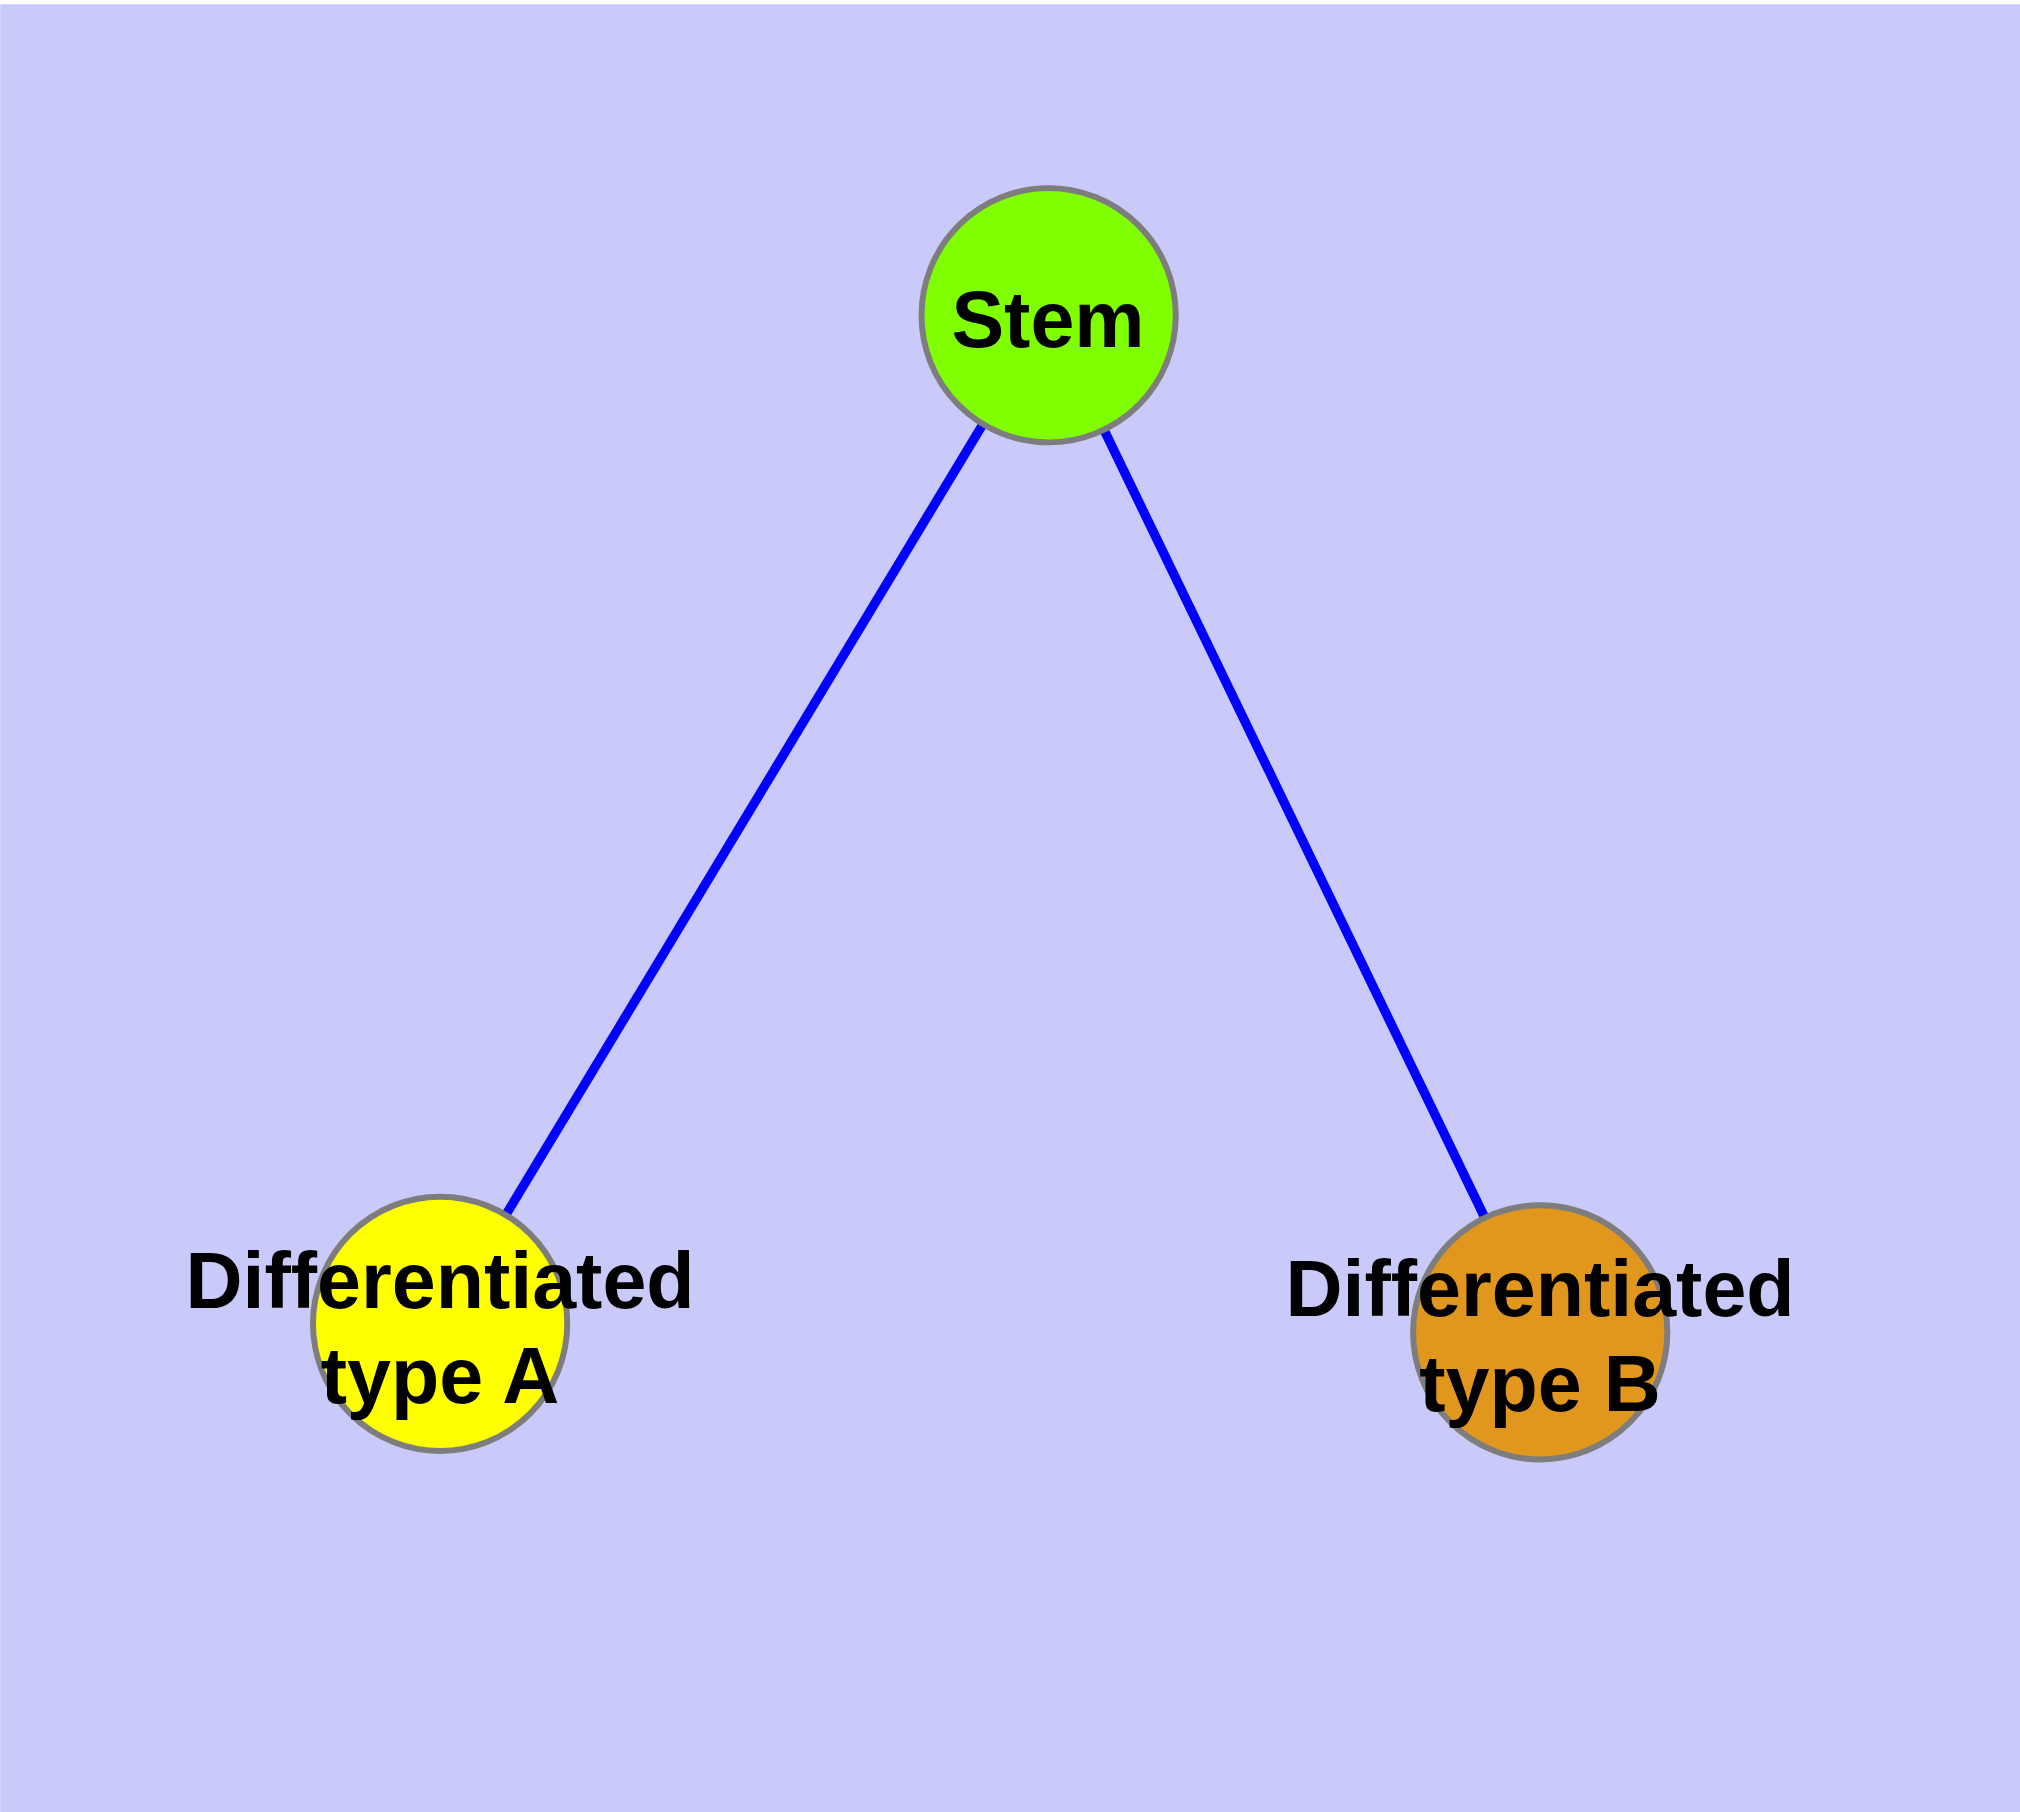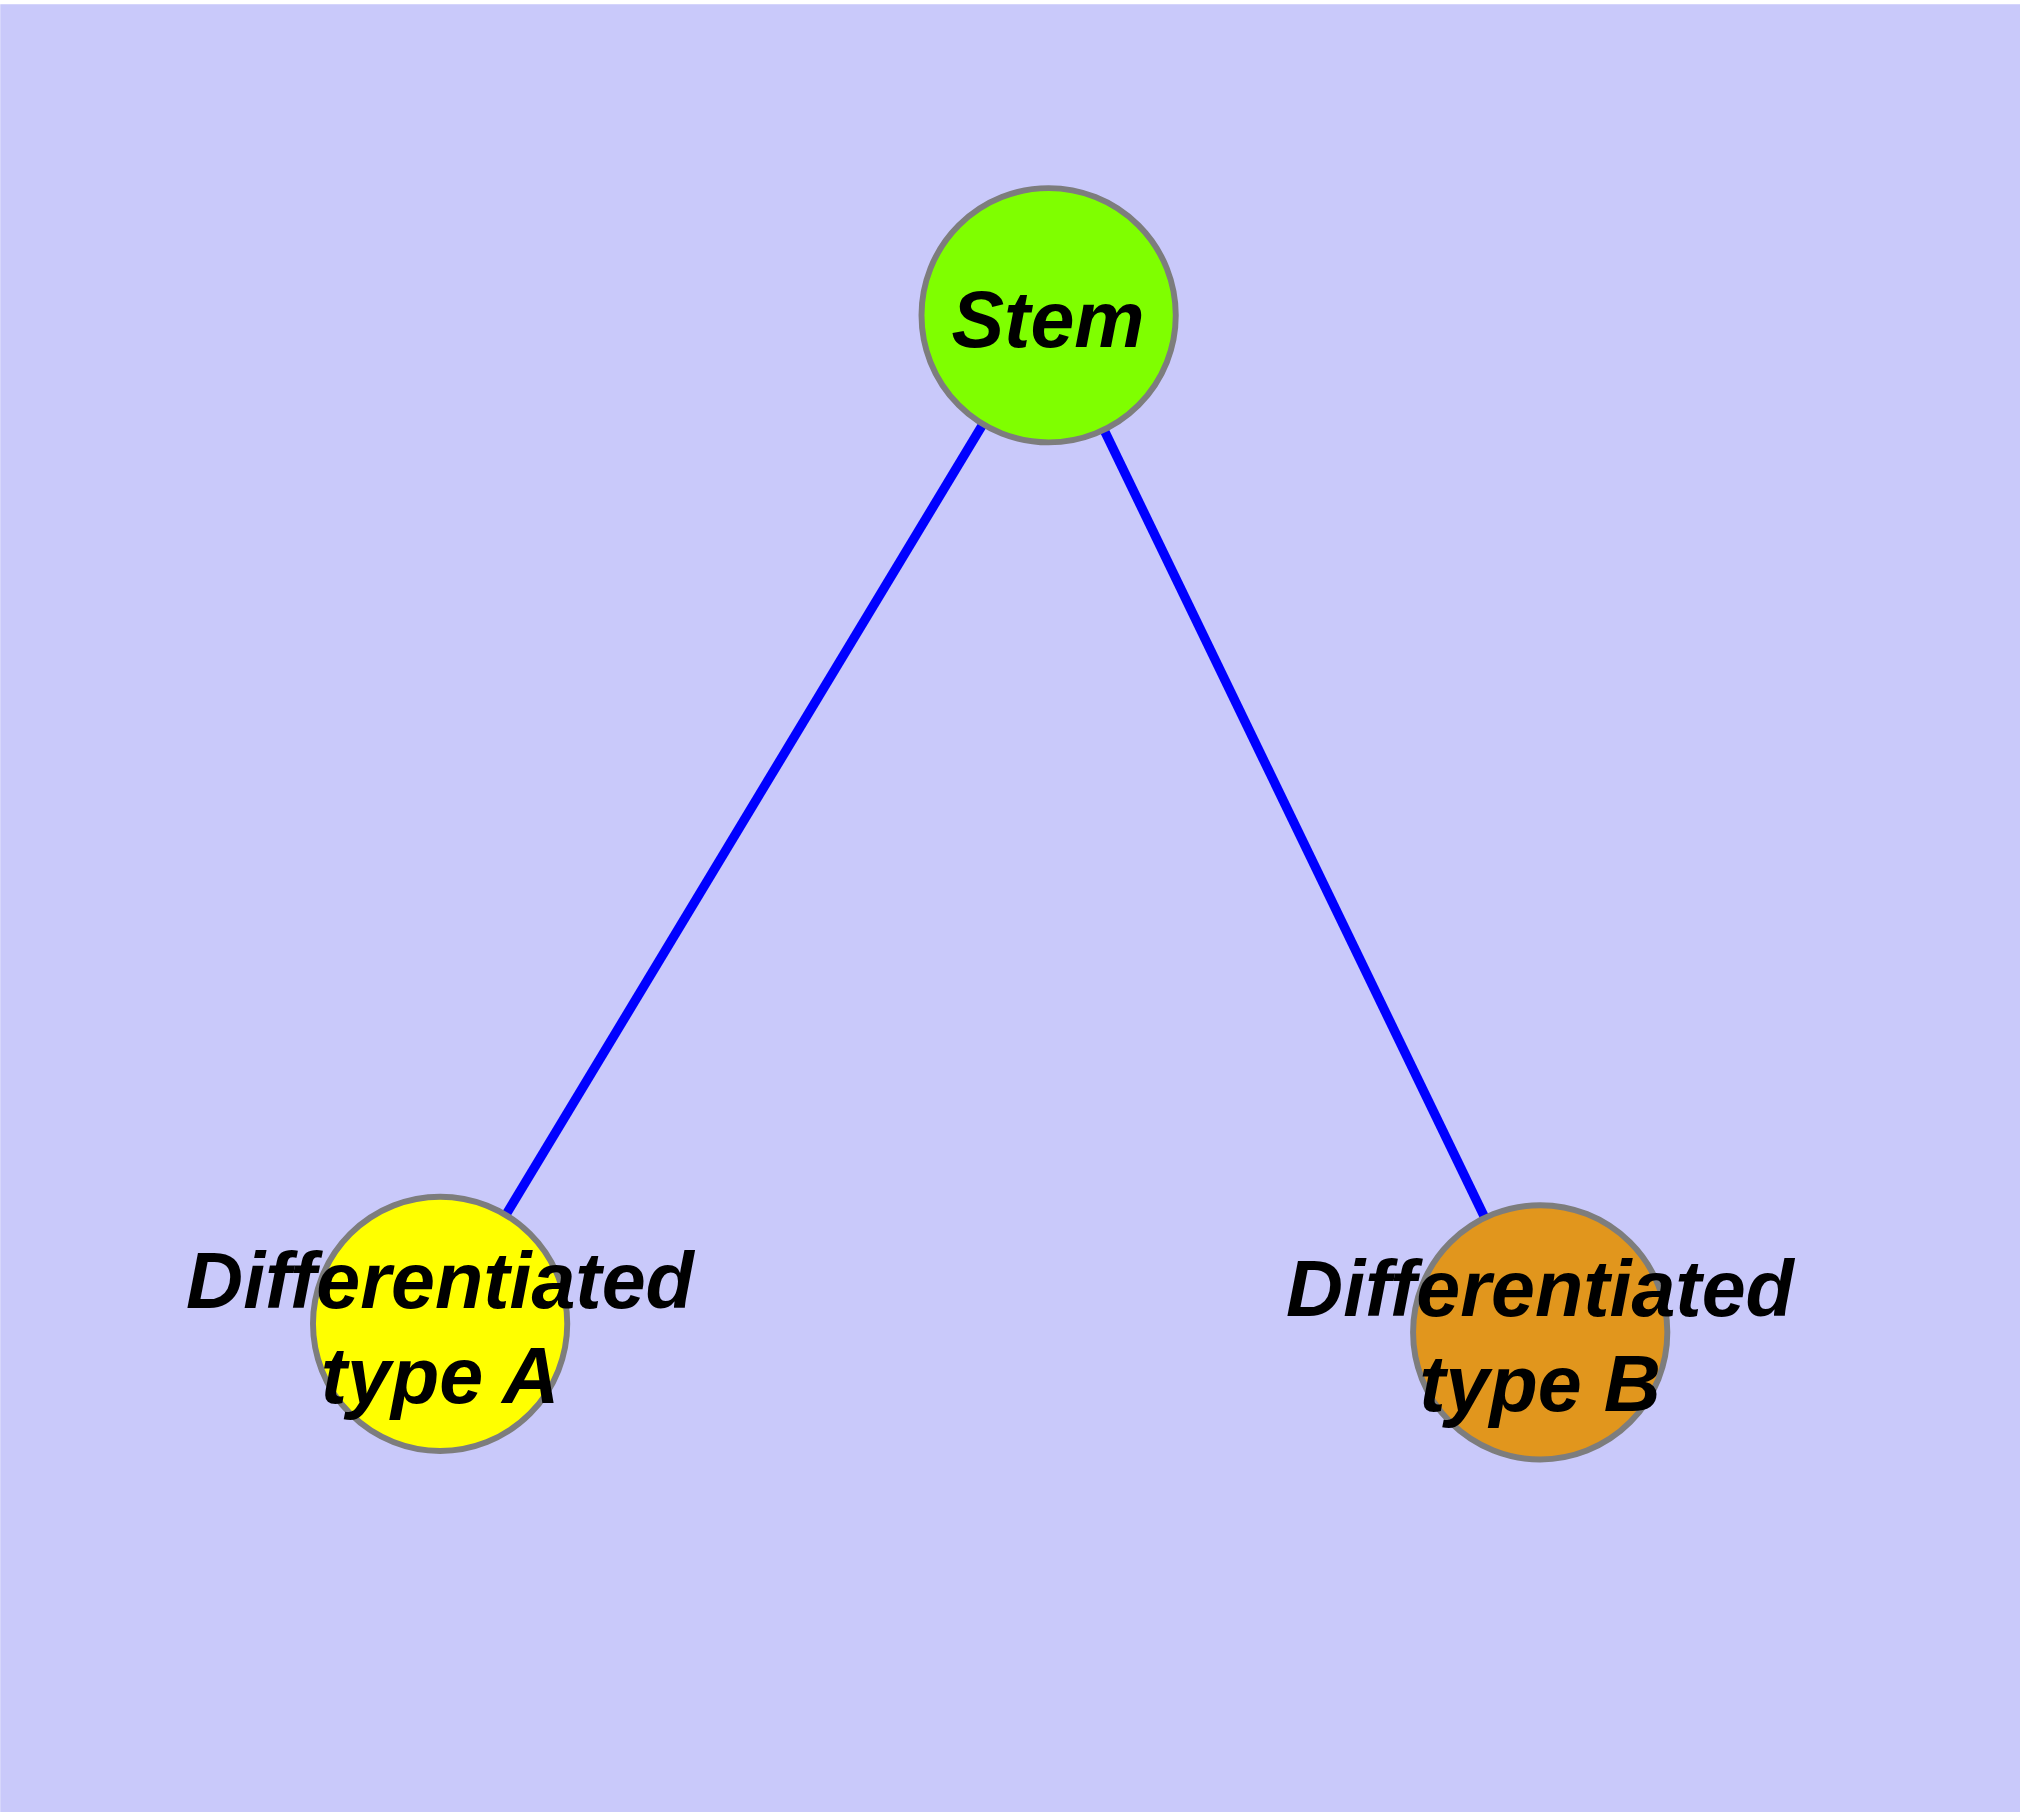--- a/index.html
+++ b/index.html
@@ -32,21 +32,20 @@
   .node-label {
     position: absolute;
     transform: translate(-50%, -50%);
     font-weight: bold;
     font-size: 79px;
     line-height: 1.2;
     color: #000000;
     text-align: center;
     white-space: pre-line;
     pointer-events: none;
-    font-style: italic;
   }
 </style>
 </head>
 <body>
 
 <div class="canvas">
 
   <svg class="graph-svg" viewBox="0 0 2384 2138">
 
     <rect x="0" y="0" width="2384" height="2138" fill="#FFFFFF"></rect>

